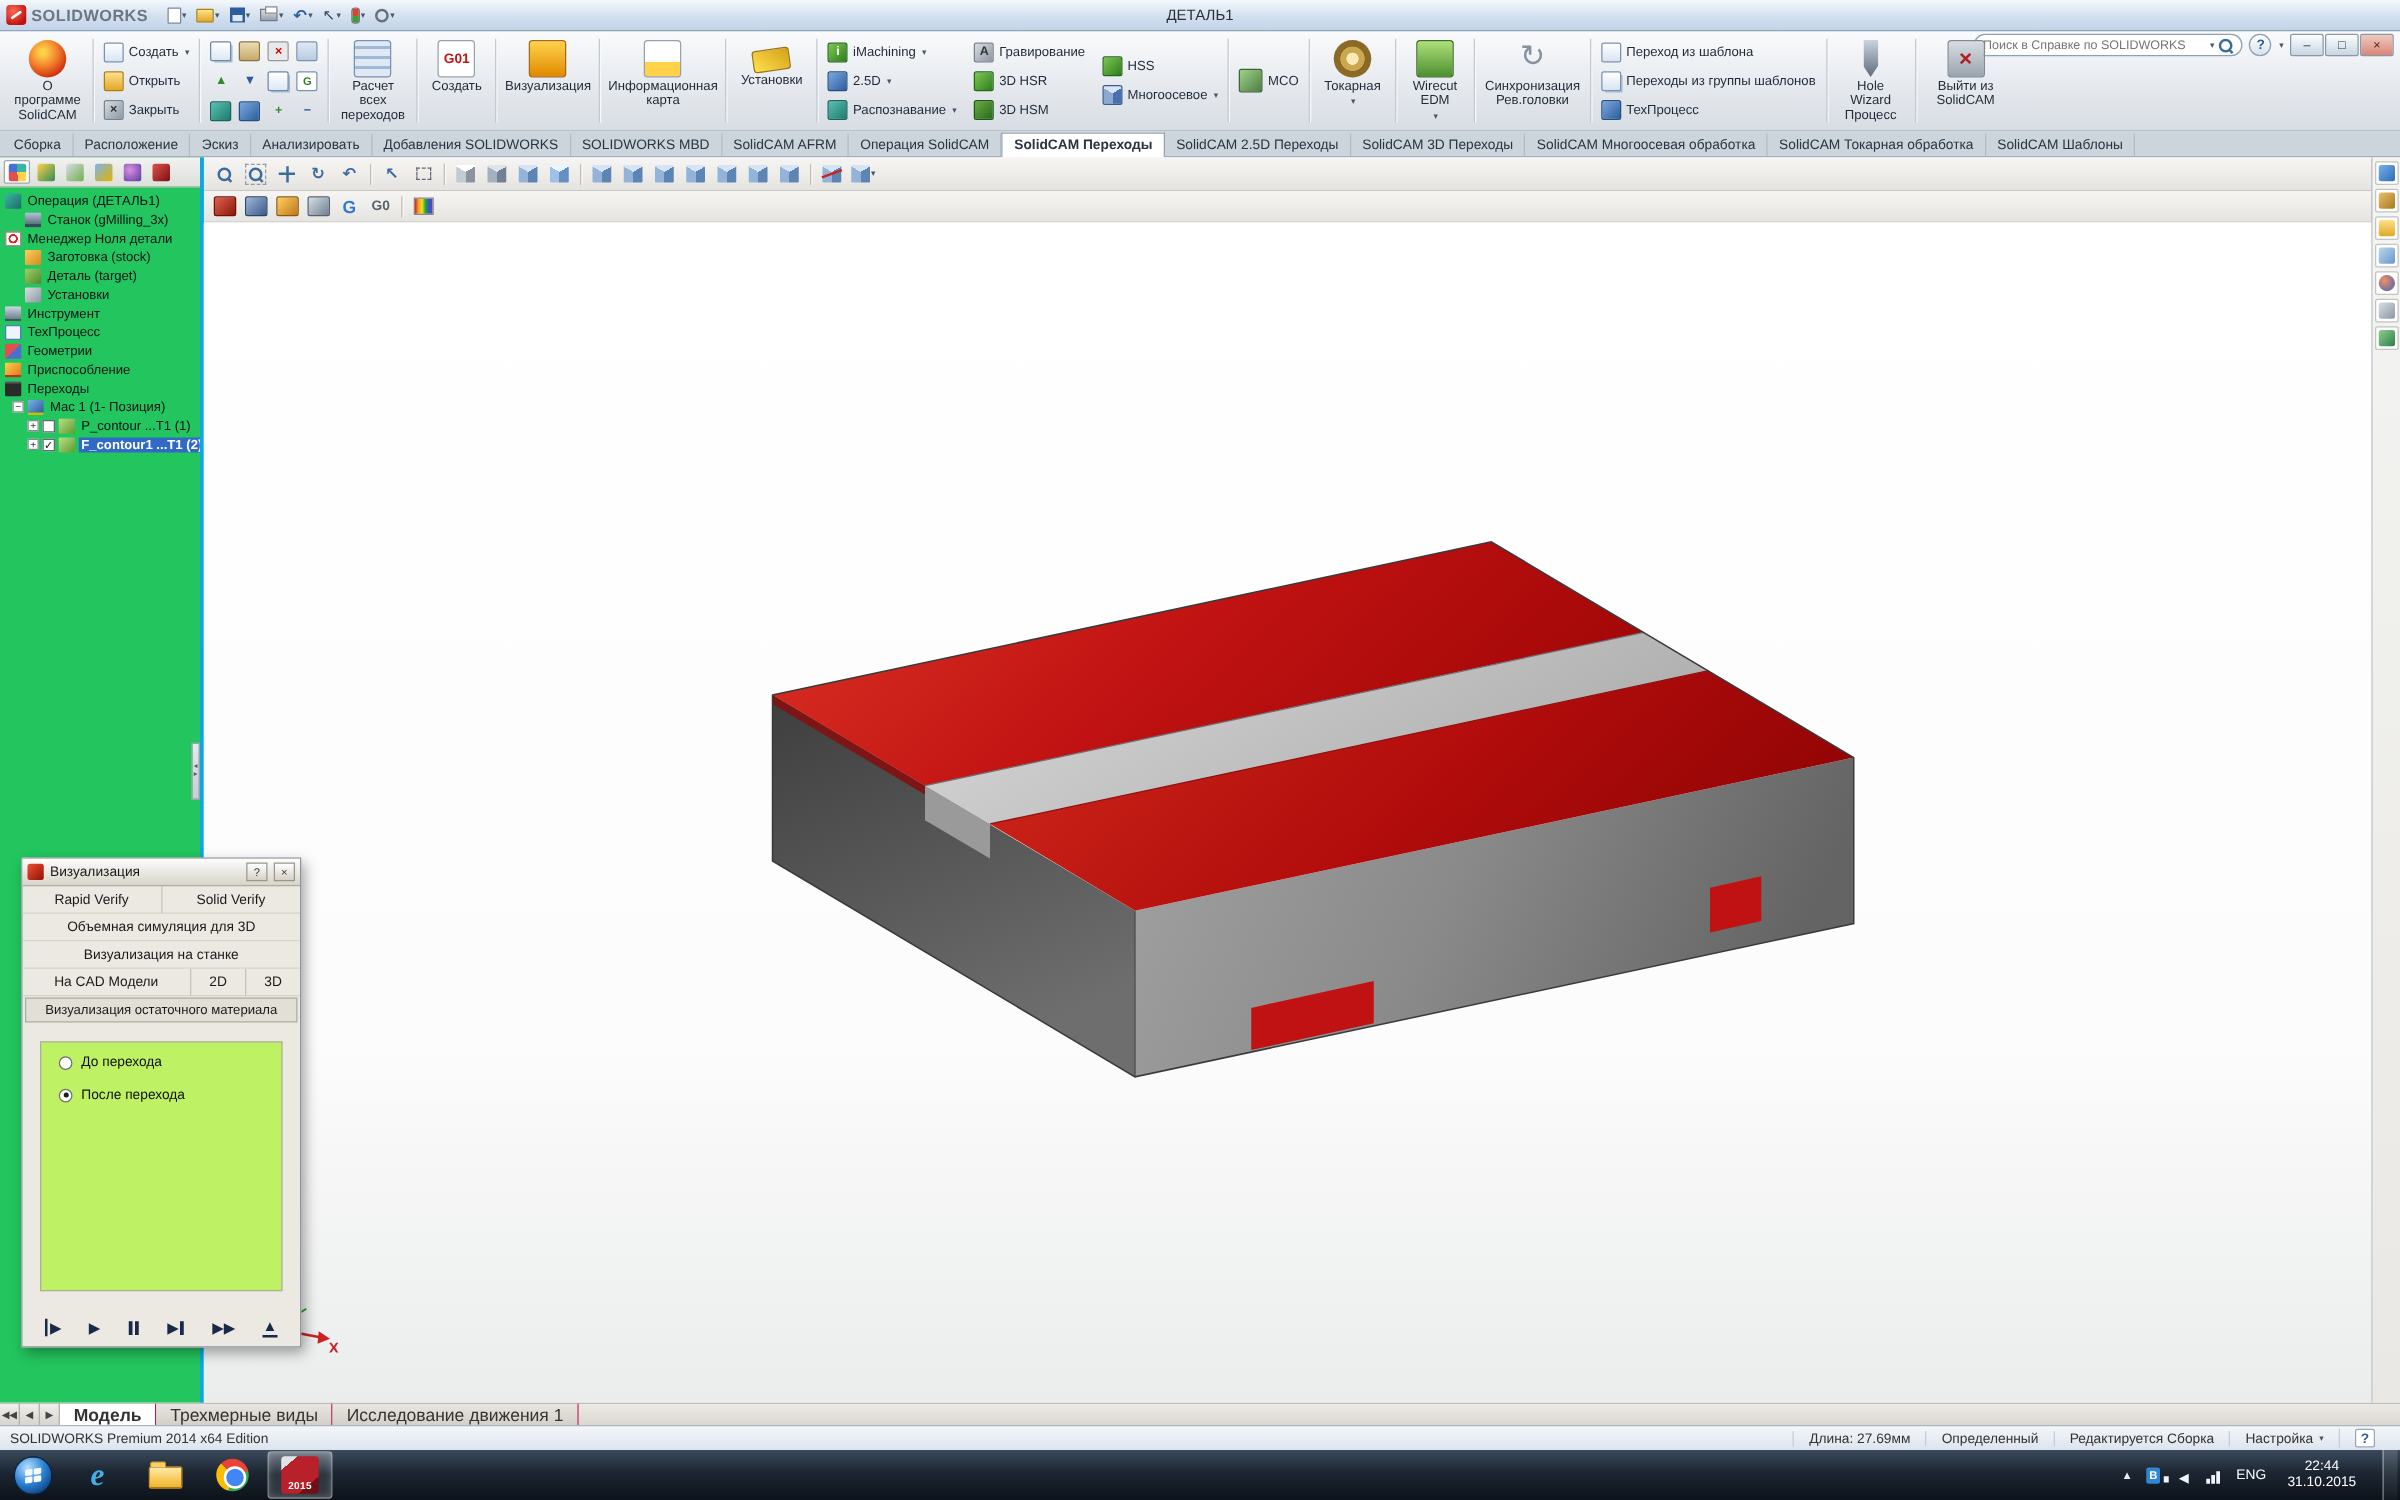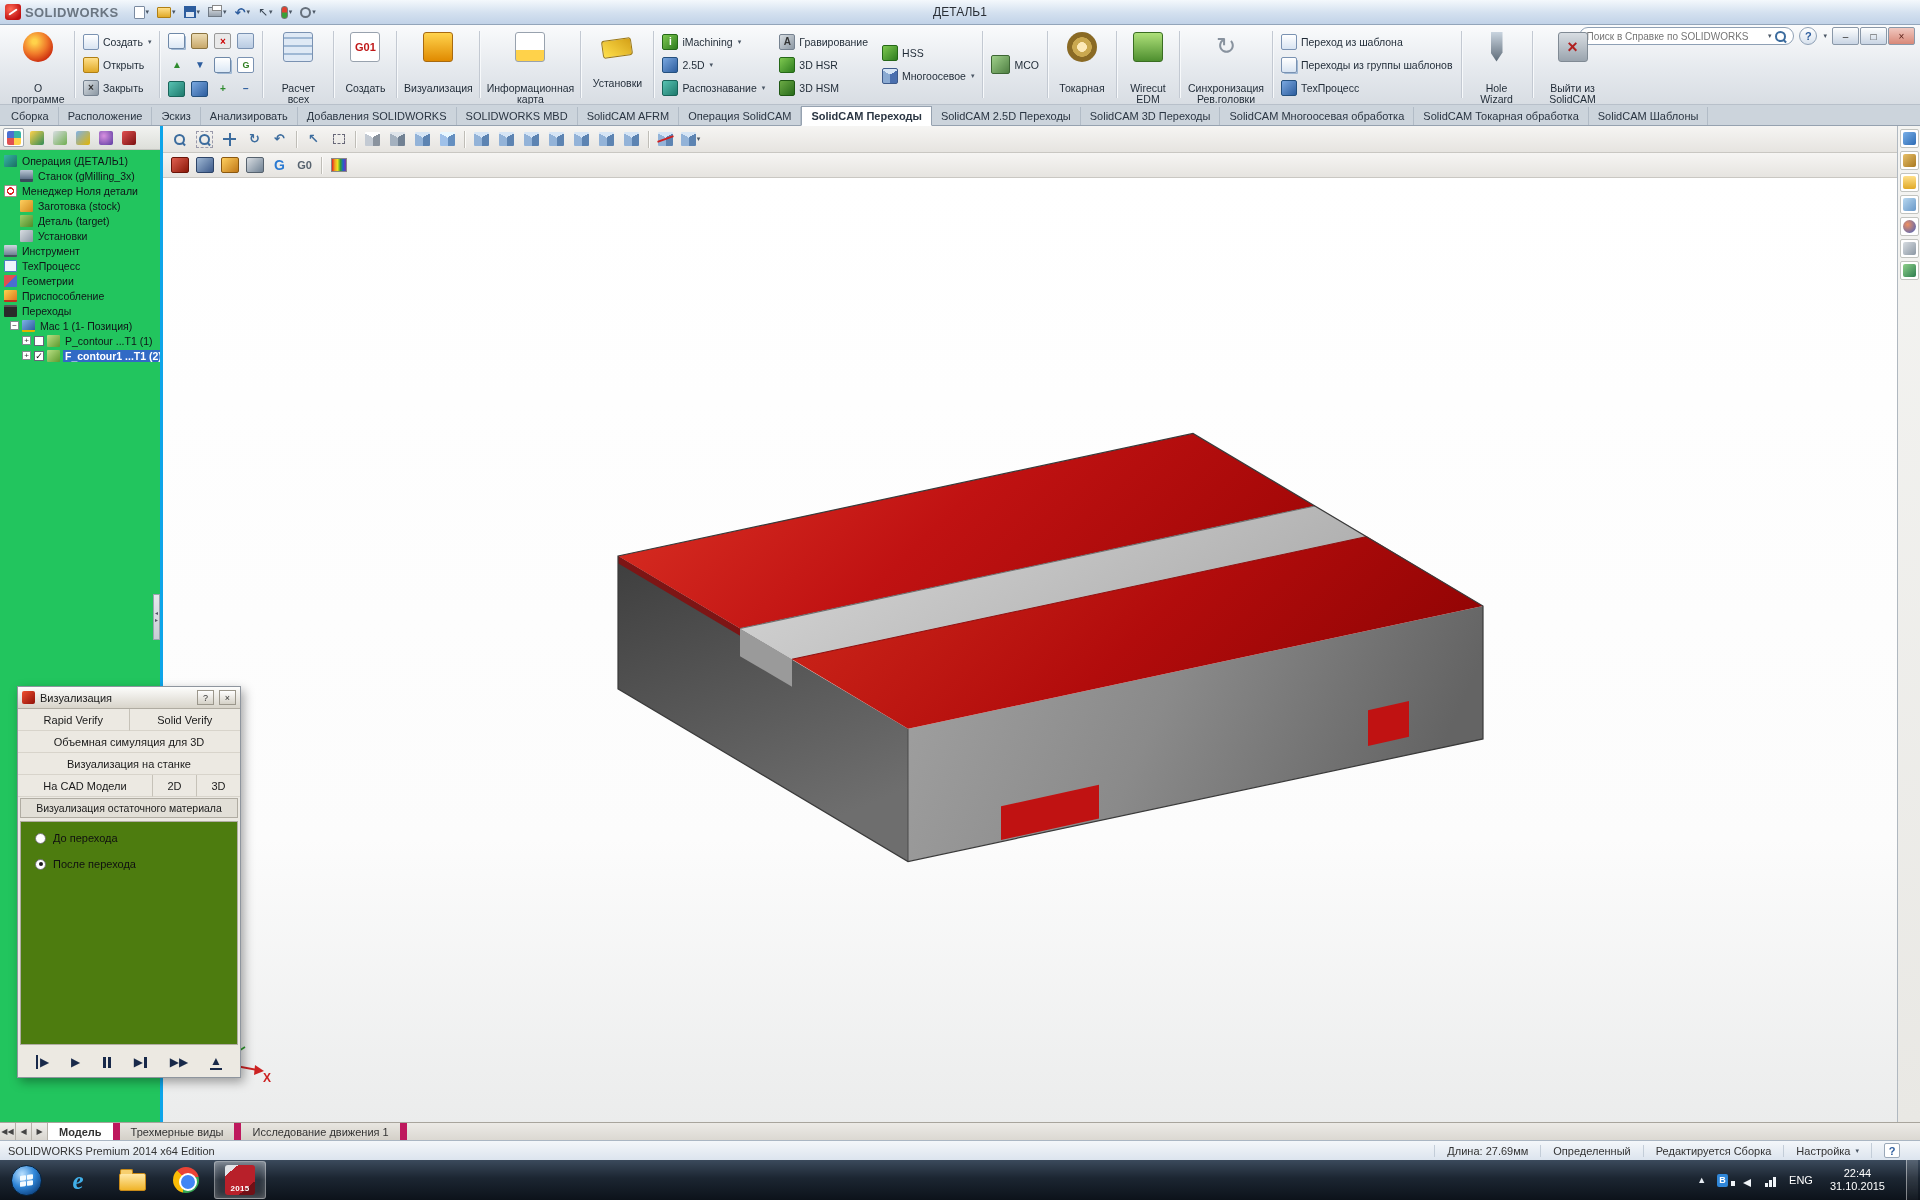--- a/index.html
+++ b/index.html
@@ -34,21 +34,21 @@
 .mag::after{content:"";position:absolute;left:9.5px;top:9.5px;width:4px;height:2px;background:#3c6c9e;transform:rotate(45deg);transform-origin:0 0;}
 .helpbtn{width:18px;height:18px;border-radius:9px;background:linear-gradient(#fff,#d8e2ee);border:1px solid #8ea0b5;text-align:center;line-height:16px;font-weight:bold;color:#2d5d9e;font-size:11px;}
 .winbtns{display:flex;gap:1px;}
 .winbtn{width:27px;height:18px;display:flex;align-items:center;justify-content:center;border:1px solid #8a98a8;background:linear-gradient(#fdfefe,#c9d5e4);font-size:10px;color:#333;border-radius:2px;}
 .winbtn.close{background:linear-gradient(#f0c8c0,#d88878);color:#5a2018;}
 
 
 .ribbon{height:80px;flex:none;background:linear-gradient(#fafbfc,#e4e8ed 60%,#d8dde3);display:flex;align-items:stretch;padding:2px 3px;border-bottom:1px solid #b8c0ca;overflow:hidden;}
 .rgroup{display:flex;align-items:center;padding:0 4px;gap:2px;}
 .rsep{width:1px;background:#c3c9d2;margin:4px 1px;box-shadow:1px 0 0 #f7f9fb;flex:none;}
-.rbig{display:flex;flex-direction:column;align-items:center;justify-content:flex-start;gap:21px;padding:4px 2px 2px;width:62px;height:74px;border-radius:2px;}
+.rbig{display:flex;flex-direction:column;align-items:center;justify-content:flex-start;gap:2px;padding:4px 2px 2px;width:62px;height:74px;border-radius:2px;}
 .rbig .lbl{font-size:10.5px;line-height:11.5px;text-align:center;color:#1f2a36;}
 .rcol{display:flex;flex-direction:column;justify-content:center;gap:4px;}
 .rsmall{display:flex;align-items:center;gap:4px;height:19px;padding:0 3px;font-size:10.5px;color:#1f2a36;white-space:nowrap;}
 .ri{width:30px;height:30px;border-radius:3px;position:relative;flex:none;}
 .ri16{width:16px;height:16px;border-radius:2px;position:relative;flex:none;}
 .opgrid{display:grid;grid-template-columns:repeat(4,23px);grid-auto-rows:24px;align-items:center;justify-items:center;}
 .gi{width:17px;height:16px;border-radius:2px;text-align:center;line-height:15px;font-size:10px;}
 .gdoc{background:linear-gradient(#fff,#dce8f5);border:1px solid #6e88a8;box-shadow:2px 2px 0 -1px #9fb8d4;}
 .gclip{background:linear-gradient(#ecdcb4,#c8a86a);border:1px solid #8a7340;}
 .gx{background:#e9e9e9;border:1px solid #999;color:#c00;font-weight:bold;}
@@ -121,34 +121,34 @@
 .dlg-title{height:22px;flex:none;background:linear-gradient(#fdfdfc,#d8d4ca);display:flex;align-items:center;padding:0 4px;gap:5px;border-bottom:1px solid #b0aca2;}
 .dlg-ic{width:13px;height:13px;background:linear-gradient(135deg,#f05030,#901008);border-radius:2px;flex:none;}
 .dlg-title .txt{font-size:11px;color:#1a1a1a;}
 .dlg-sp{flex:1;}
 .dlg-b{width:17px;height:15px;border:1px solid #9b978c;background:linear-gradient(#fff,#d5d1c7);font-size:9px;display:flex;align-items:center;justify-content:center;color:#333;flex:none;}
 .dbtn{height:22px;display:flex;align-items:center;justify-content:center;font-size:11px;color:#1a1a1a;border-bottom:1px solid #d8d4cb;}
 .drow{display:flex;flex:none;}
 .drow .dbtn{flex:1;}
 .drow .dbtn + .dbtn{border-left:1px solid #c6c2b8;}
 .dsection{margin:1px 2px;border:1px solid #b0aca2;background:#e2dfd7;height:20px;flex:none;display:flex;align-items:center;justify-content:center;font-size:10.5px;color:#1a1a1a;}
-.dpanel{flex:1;margin:2px;background:#4d7c0f;border:1px solid #b0aca2;padding:10px 14px;display:flex;flex-direction:column;gap:14px;}
+.dpanel{flex:1;margin:14px;background:#bef264;border:1px solid #b0aca2;padding:10px 14px;display:flex;flex-direction:column;gap:14px;}
 .radio{display:flex;align-items:center;gap:7px;font-size:11px;color:#101010;}
 .rdot{width:11px;height:11px;border-radius:50%;border:1px solid #707070;background:#fff;position:relative;flex:none;}
 .rdot.on::after{content:"";position:absolute;left:2.5px;top:2.5px;width:4px;height:4px;border-radius:50%;background:#1a1a1a;}
 .dplay{height:30px;flex:none;display:flex;align-items:center;justify-content:space-between;padding:0 18px;}
 .pbtn{font-size:12px;color:#18294a;display:flex;align-items:center;line-height:14px;}
 .pbar{display:inline-block;width:3px;height:11px;background:#18294a;margin:0 1px;}
 .pb-start{border-left:2px solid #18294a;padding-left:2px;}
 .pb-eject{border-bottom:2px solid #18294a;padding-bottom:0px;}
 
 
 .doctabs{height:18px;flex:none;background:#d4d0c8;display:flex;align-items:stretch;border-top:1px solid #a8a49c;}
 .dt-scroll{width:16px;display:flex;align-items:center;justify-content:center;font-size:8px;color:#444;background:linear-gradient(#f0efec,#d8d5cf);border-right:1px solid #b5b1a9;flex:none;}
-.dtab{display:flex;align-items:center;padding:0 11px;font-size:11px;color:#333;border-right:7px solid #be185d;background:linear-gradient(#e8e6e1,#d4d0c8);white-space:nowrap;}
+.dtab{display:flex;align-items:center;padding:0 11px;font-size:14px;color:#333;border-right:1px solid #be185d;background:linear-gradient(#e8e6e1,#d4d0c8);white-space:nowrap;}
 .dtab.active{background:#fff;font-weight:bold;}
 .dt-fill{flex:1;background:linear-gradient(#eceae6,#dbd8d2);}
 .statusbar{height:20px;flex:none;background:linear-gradient(#f4f7fa,#dce4ee);border-top:1px solid #aab6c3;display:flex;align-items:center;padding:0 8px;font-size:11px;color:#333;}
 .sb-right{margin-left:auto;display:flex;align-items:center;}
 .sb-seg{padding:0 12px;border-left:1px solid #c3cdd8;white-space:nowrap;display:flex;align-items:center;gap:4px;}
 .sb-help{width:16px;height:15px;border:1px solid #9aa8b8;background:#fff;text-align:center;line-height:14px;font-weight:bold;color:#2d5d9e;border-radius:2px;}
 
 .taskbar{height:40px;flex:none;background:linear-gradient(#3b4a5c,#1c2632 45%,#0c121a);display:flex;align-items:center;padding:0 2px;}
 .orb{width:31px;height:31px;border-radius:50%;background:radial-gradient(circle at 35% 28%,#b9e0ff,#2f86d8 45%,#0b3d7a 85%);border:1px solid #07243f;display:flex;align-items:center;justify-content:center;margin:0 9px;flex:none;}
 .flag{width:13px;height:11px;display:grid;grid-template-columns:1fr 1fr;grid-template-rows:1fr 1fr;gap:1px;transform:skewY(-8deg);}

